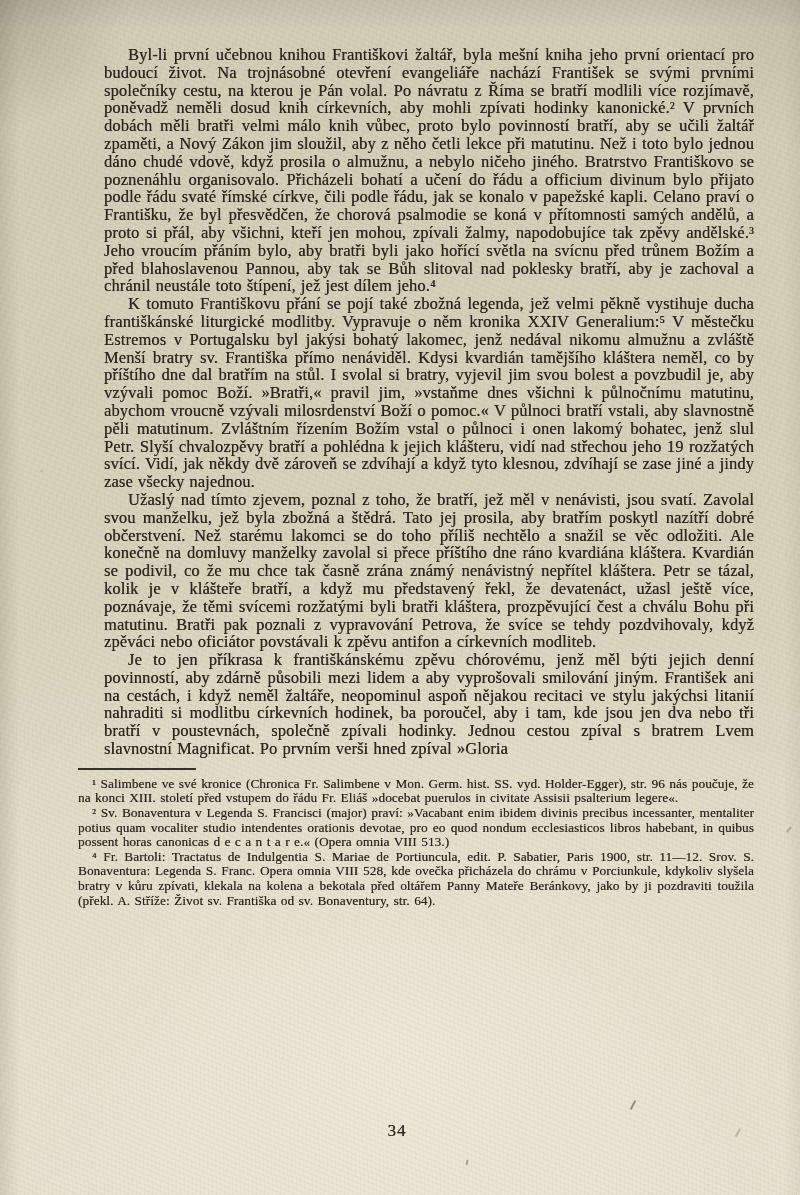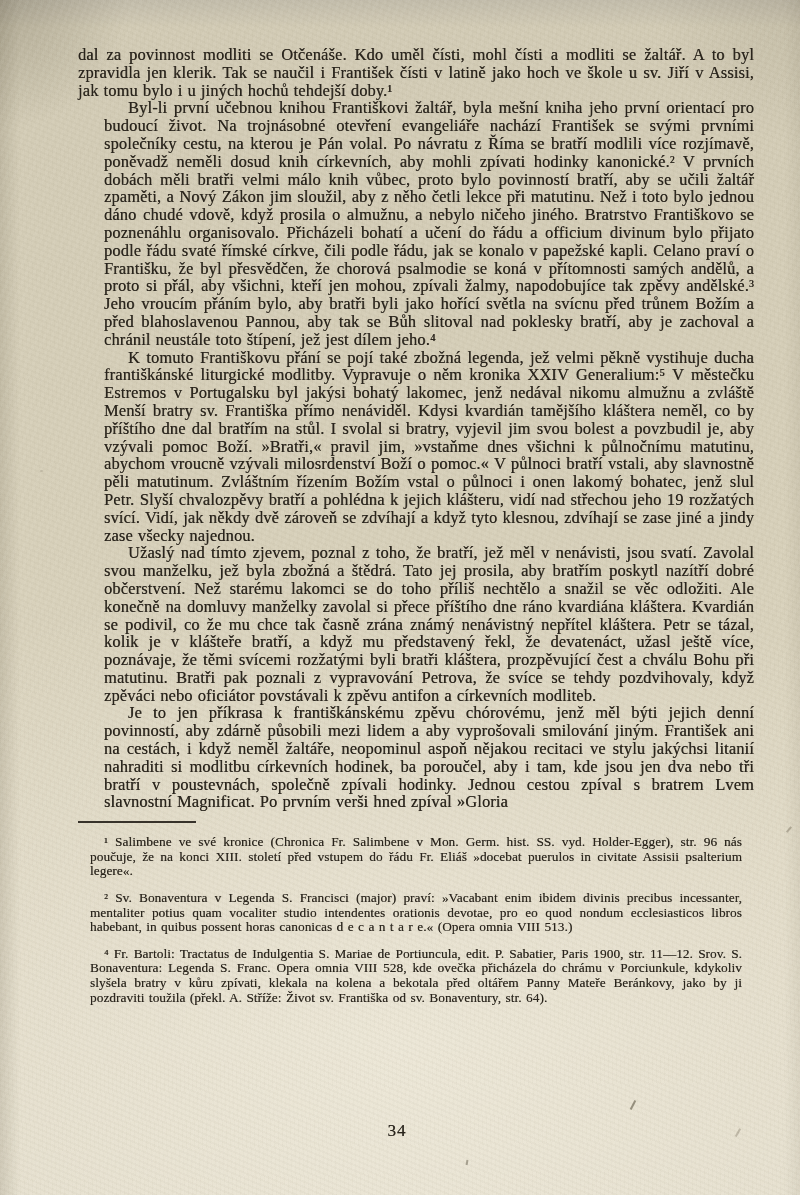--- a/index.html
+++ b/index.html
@@ -38,21 +38,21 @@
     text-shadow:0.35px 0 0 rgba(41,36,28,0.65);
     hyphens:auto;
   }
   .bodytext p.indent { text-indent:24px;margin-left:26px; }
   .rule {
     width:118px; height:2px;
     background:#37322a;
     margin:10px 0 7px 0;
   }
   .footnotes p {
-    margin:12px;
+    margin:0;
     text-align:justify;
     font-size:13.2px;
     line-height:14.6px;
     letter-spacing:0.1px;
     word-spacing:1px;
     text-indent:14px;
     text-shadow:0.3px 0 0 rgba(41,36,28,0.55);
     hyphens:auto;
   }
   .pagenum {
@@ -70,21 +70,20 @@
   .speck.s5 { left:40px; top:470px; width:3px; height:2px; border-radius:50%; opacity:0.35; }
 </style>
 </head>
 <body>
 
 <div class="page">
   <div class="grain"></div>
 
   <div class="content">
     <div class="bodytext">
-      <p>dal za povinnost modliti se Otčenáše. Kdo uměl čísti, mohl čísti a modliti se žaltář. A to byl zpravidla jen klerik. Tak se naučil i František čísti v latině jako hoch ve škole u sv. Jiří v Assisi, jak tomu bylo i u jiných hochů tehdejší doby.¹</p>
       <p class="indent">Byl-li první učebnou knihou Františkovi žaltář, byla mešní kniha jeho první orientací pro budoucí život. Na trojnásobné otevření evangeliáře nachází František se svými prvními společníky cestu, na kterou je Pán volal. Po návratu z Říma se bratří modlili více rozjímavě, poněvadž neměli dosud knih církevních, aby mohli zpívati hodinky kanonické.² V prvních dobách měli bratři velmi málo knih vůbec, proto bylo povinností bratří, aby se učili žaltář zpaměti, a Nový Zákon jim sloužil, aby z něho četli lekce při matutinu. Než i toto bylo jednou dáno chudé vdově, když prosila o almužnu, a nebylo ničeho jiného. Bratrstvo Františkovo se poznenáhlu organisovalo. Přicházeli bohatí a učení do řádu a officium divinum bylo přijato podle řádu svaté římské církve, čili podle řádu, jak se konalo v papežské kapli. Celano praví o Františku, že byl přesvědčen, že chorová psalmodie se koná v přítomnosti samých andělů, a proto si přál, aby všichni, kteří jen mohou, zpívali žalmy, napodobujíce tak zpěvy andělské.³ Jeho vroucím přáním bylo, aby bratři byli jako hořící světla na svícnu před trůnem Božím a před blahoslavenou Pannou, aby tak se Bůh slitoval nad poklesky bratří, aby je zachoval a chránil neustále toto štípení, jež jest dílem jeho.⁴</p>
       <p class="indent">K tomuto Františkovu přání se pojí také zbožná legenda, jež velmi pěkně vystihuje ducha františkánské liturgické modlitby. Vypravuje o něm kronika XXIV Generalium:⁵ V městečku Estremos v Portugalsku byl jakýsi bohatý lakomec, jenž nedával nikomu almužnu a zvláště Menší bratry sv. Františka přímo nenáviděl. Kdysi kvardián tamějšího kláštera neměl, co by příštího dne dal bratřím na stůl. I svolal si bratry, vyjevil jim svou bolest a povzbudil je, aby vzývali pomoc Boží. »Bratři,« pravil jim, »vstaňme dnes všichni k půlnočnímu matutinu, abychom vroucně vzývali milosrdenství Boží o pomoc.« V půlnoci bratří vstali, aby slavnostně pěli matutinum. Zvláštním řízením Božím vstal o půlnoci i onen lakomý bohatec, jenž slul Petr. Slyší chvalozpěvy bratří a pohlédna k jejich klášteru, vidí nad střechou jeho 19 rozžatých svící. Vidí, jak někdy dvě zároveň se zdvíhají a když tyto klesnou, zdvíhají se zase jiné a jindy zase všecky najednou.</p>
       <p class="indent">Užaslý nad tímto zjevem, poznal z toho, že bratří, jež měl v nenávisti, jsou svatí. Zavolal svou manželku, jež byla zbožná a štědrá. Tato jej prosila, aby bratřím poskytl nazítří dobré občerstvení. Než starému lakomci se do toho příliš nechtělo a snažil se věc odložiti. Ale konečně na domluvy manželky zavolal si přece příštího dne ráno kvardiána kláštera. Kvardián se podivil, co že mu chce tak časně zrána známý nenávistný nepřítel kláštera. Petr se tázal, kolik je v klášteře bratří, a když mu představený řekl, že devatenáct, užasl ještě více, poznávaje, že těmi svícemi rozžatými byli bratři kláštera, prozpěvující čest a chválu Bohu při matutinu. Bratři pak poznali z vypravování Petrova, že svíce se tehdy pozdvihovaly, když zpěváci nebo oficiátor povstávali k zpěvu antifon a církevních modliteb.</p>
       <p class="indent">Je to jen příkrasa k františkánskému zpěvu chórovému, jenž měl býti jejich denní povinností, aby zdárně působili mezi lidem a aby vyprošovali smilování jiným. František ani na cestách, i když neměl žaltáře, neopominul aspoň nějakou recitaci ve stylu jakýchsi litanií nahraditi si modlitbu církevních hodinek, ba poroučel, aby i tam, kde jsou jen dva nebo tři bratří v poustevnách, společně zpívali hodinky. Jednou cestou zpíval s bratrem Lvem slavnostní Magnificat. Po prvním verši hned zpíval »Gloria</p>
     </div>
 
     <div class="rule"></div>
 
     <div class="footnotes">
       <p>¹ Salimbene ve své kronice (Chronica Fr. Salimbene v Mon. Germ. hist. SS. vyd. Holder-Egger), str. 96 nás poučuje, že na konci XIII. století před vstupem do řádu Fr. Eliáš »docebat puerulos in civitate Assisii psalterium legere«.</p>

